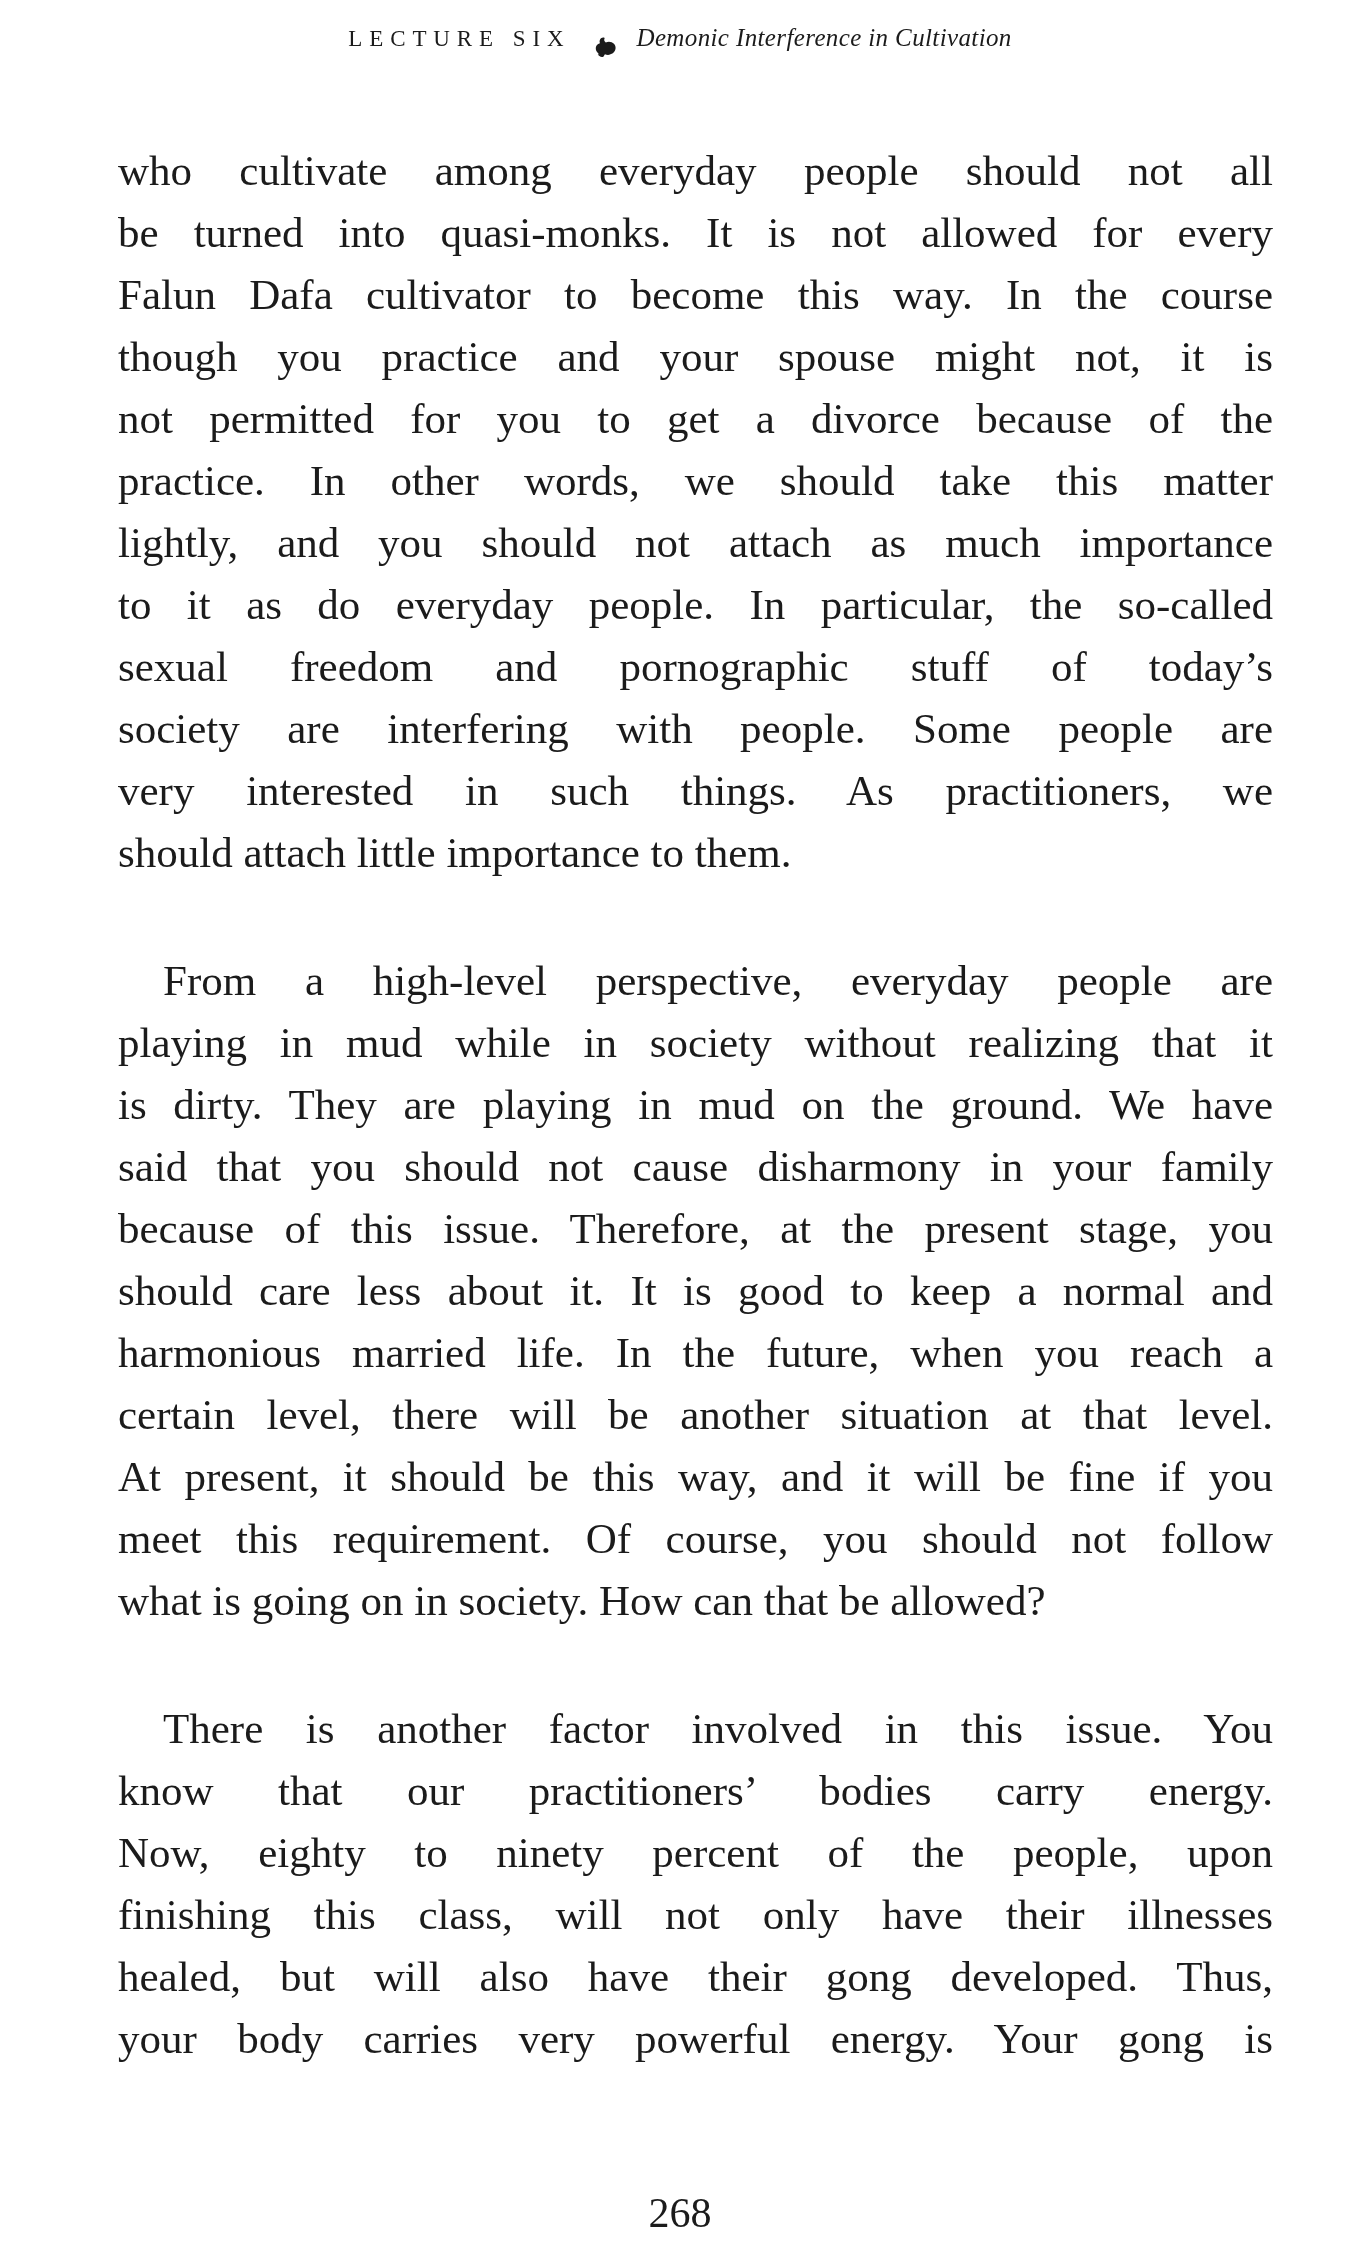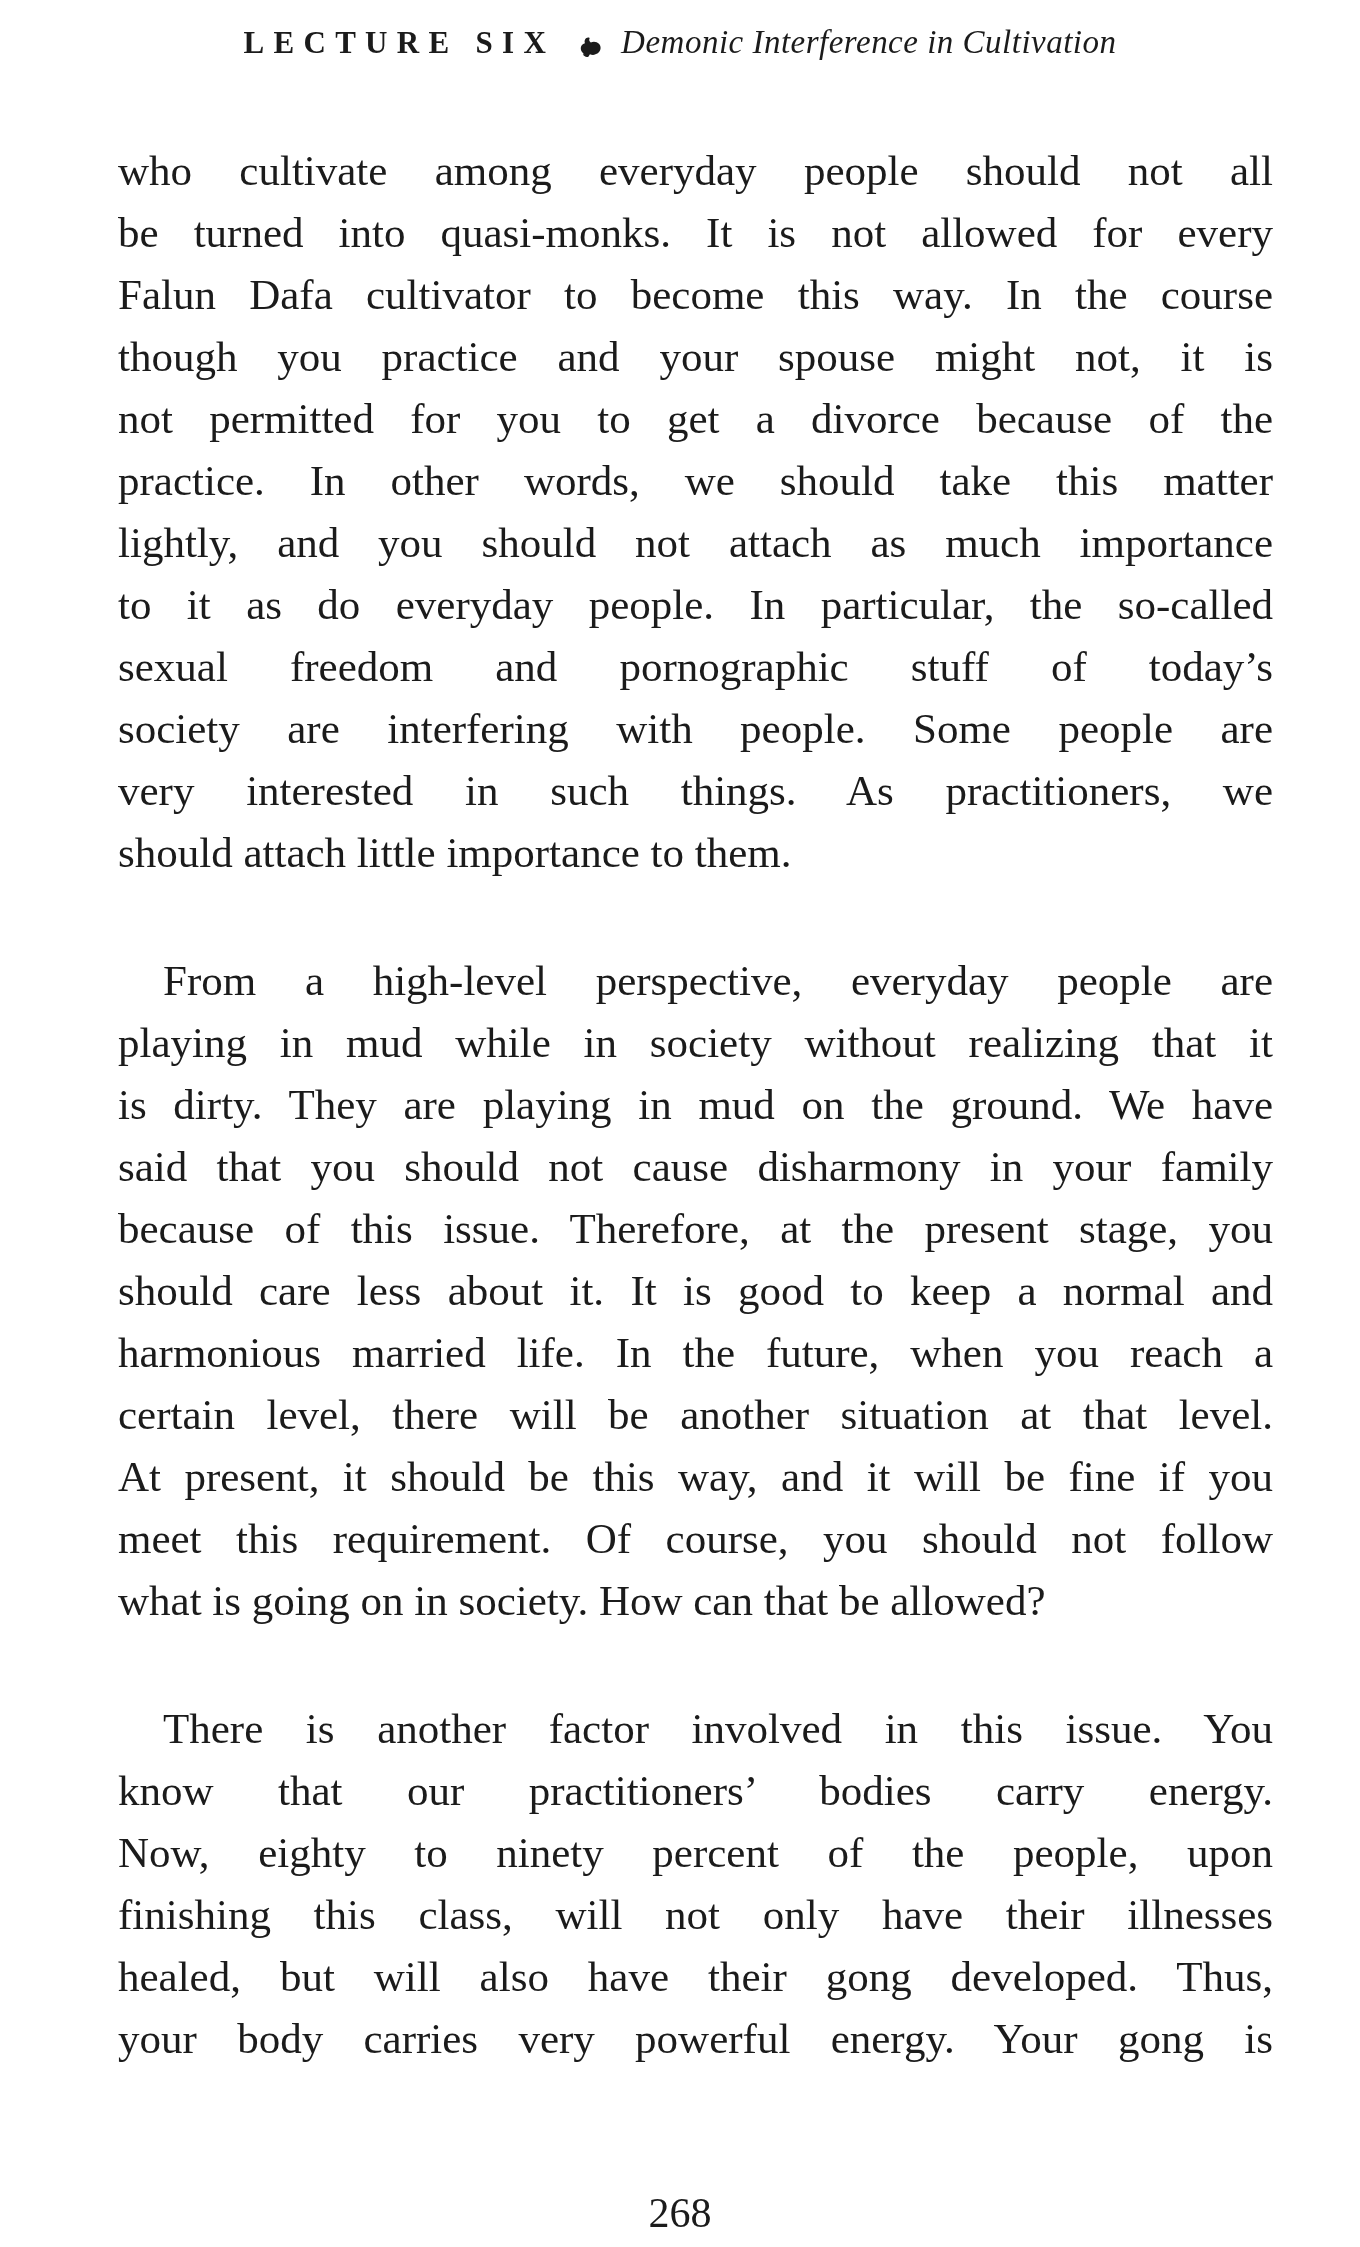--- a/index.html
+++ b/index.html
@@ -15,34 +15,34 @@
   }
   .running-header {
     padding-top: 24px;
     height: 46px;
     display: flex;
     justify-content: center;
     align-items: baseline;
     white-space: nowrap;
   }
   .lecture-label {
-    font-size: 31px;
+    font-size: 23px;
     letter-spacing: 0.30em;
-    font-weight: 700;
+    font-weight: 400;
     text-transform: uppercase;
   }
   .ornament {
     margin: 0 16px 0 22px;
     align-self: center;
     position: relative;
     top: 3px;
   }
   .chapter-title {
     font-style: italic;
-    font-size: 33px;
+    font-size: 25px;
     letter-spacing: 0.015em;
   }
   .body-text {
     margin: 70px 87px 0 118px;
     font-size: 43px;
     line-height: 62px;
   }
   .paragraph + .paragraph { margin-top: 66px; }
   .line {
     text-align: justify;

